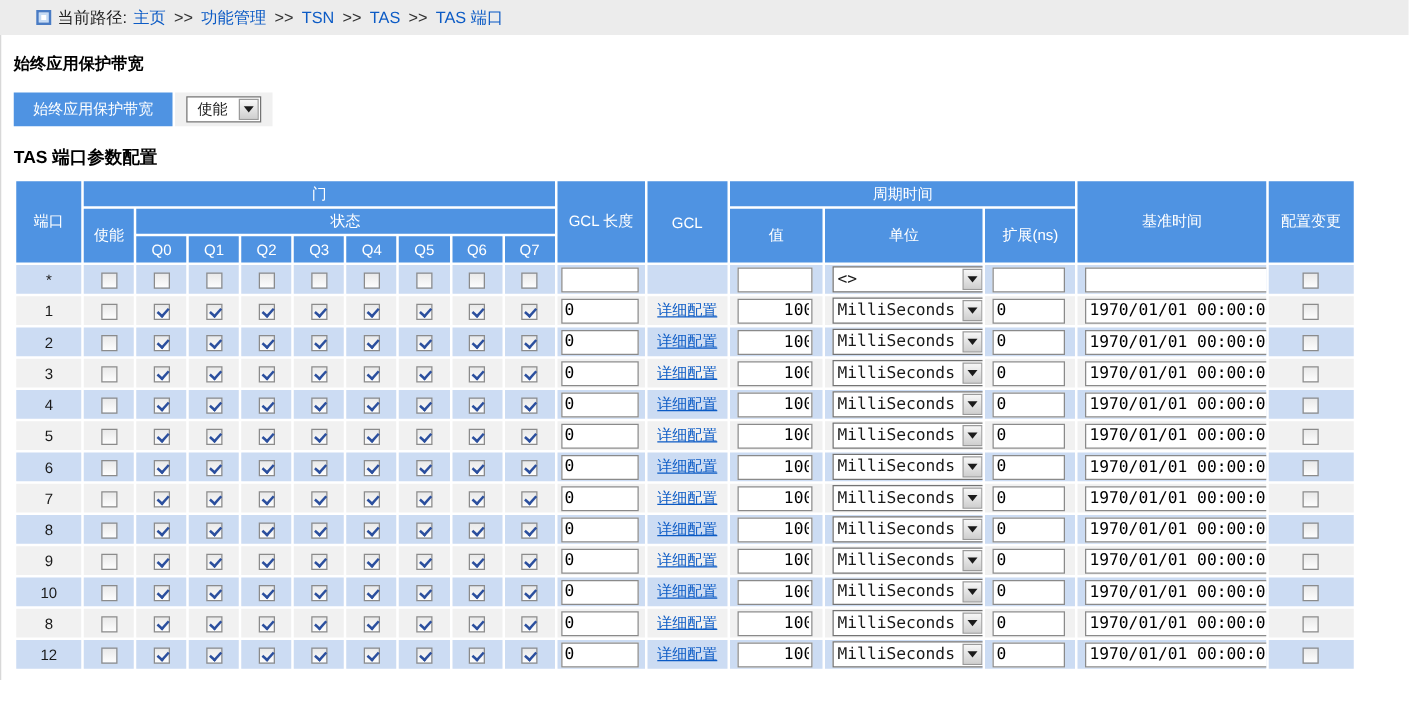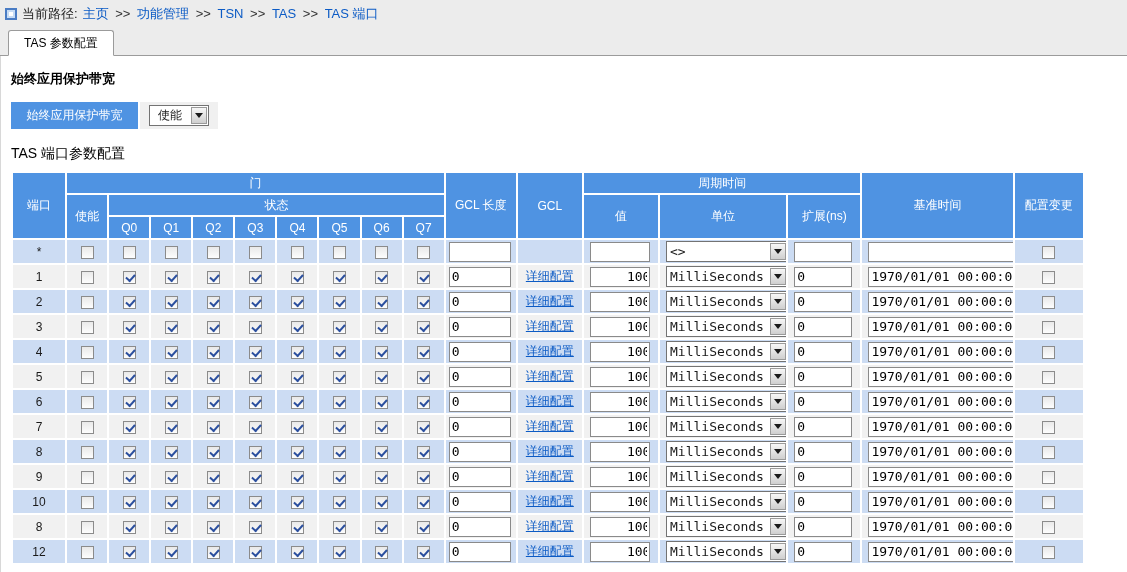--- a/index.html
+++ b/index.html
@@ -4,21 +4,21 @@
 <style>
   * { box-sizing: border-box; }
   html,body { margin:0; padding:0; }
   body {
     width:1127px; height:572px; overflow:hidden; background:#fff;
     font-family:"Liberation Sans","DejaVu Sans",sans-serif; font-size:12px; color:#1a1a1a;
   }
 
   
   .header-area { background:var(--topbar-bg,#ececec); }
-  .topbar { height:28px; display:flex; align-items:center; padding-left:5px; }
+  .topbar { height:28px; display:flex; align-items:center; padding-left:5px;margin-left:24px; }
   .crumb-icon {
     display:inline-block; width:12px; height:12px; margin-right:5px;
     border:2px solid #4a7cc4; background:#fff;
     box-shadow: inset 0 0 0 2px #c7dcf5;
   }
   .topbar { font-size:13px; color:#222; }
   .topbar a { color:var(--link-blue,#0c5bc5); text-decoration:none; margin:0 3px; }
   .topbar .sep { color:#333; }
   .crumb-label { margin-right:2px; }
 
@@ -28,21 +28,21 @@
     background:#fff; border:1px solid #9b9b9b; border-bottom:1px solid #fff;
     border-radius:3px 3px 0 0; padding:0 15px; height:26px; line-height:25px;
     margin-bottom:-1px; font-size:12px; color:#000; position:relative; z-index:2;
   }
 
   
   .content { background:#fff; border-left:1px solid #d8d8d8; height:516px;
              padding:10px 0 0 10px; }
 
   .sec-title  { font-size:13px; font-weight:bold; margin:4px 0 0 0; color:#000; }
-  .tbl-title  { font-size:14px; font-weight:normal; margin:16px 0 0 0; color:#000; }
+  .tbl-title  { font-size:14px; font-weight:bold; margin:16px 0 0 0; color:#000; }
 
   .ctrl-row { display:flex; margin-top:14px; }
   .blue-btn {
     background:var(--header-blue,#4f93e2); color:#fff; border:none;
     width:127px; height:27px; font-size:12px; font-family:inherit; cursor:pointer;
   }
   .ctrl-cell { background:#f0f0f0; margin-left:2px; display:flex; align-items:center;
                padding:0 9px; height:27px; }
 
   
@@ -91,23 +91,20 @@
   a.detail { color:var(--link-blue,#0c5bc5); font-size:12px; }
 </style>
 </head>
 <body>
 
 <div class="header-area">
   <div class="topbar">
     <span class="crumb-icon"></span>
     <span class="crumb-label">当前路径:</span>
     <span><a href="#">主页</a><span class="sep"> &gt;&gt; </span><a href="#">功能管理</a><span class="sep"> &gt;&gt; </span><a href="#">TSN</a><span class="sep"> &gt;&gt; </span><a href="#">TAS</a><span class="sep"> &gt;&gt; </span><a href="#">TAS 端口</a></span>
-  </div>
-  <div class="tabstrip">
-    <div class="tab">TAS 参数配置</div>
   </div>
 </div>
 
 <div class="content">
 
   <div class="sec-title">始终应用保护带宽</div>
 
   <div class="ctrl-row">
     <button class="blue-btn">始终应用保护带宽</button>
     <div class="ctrl-cell">

